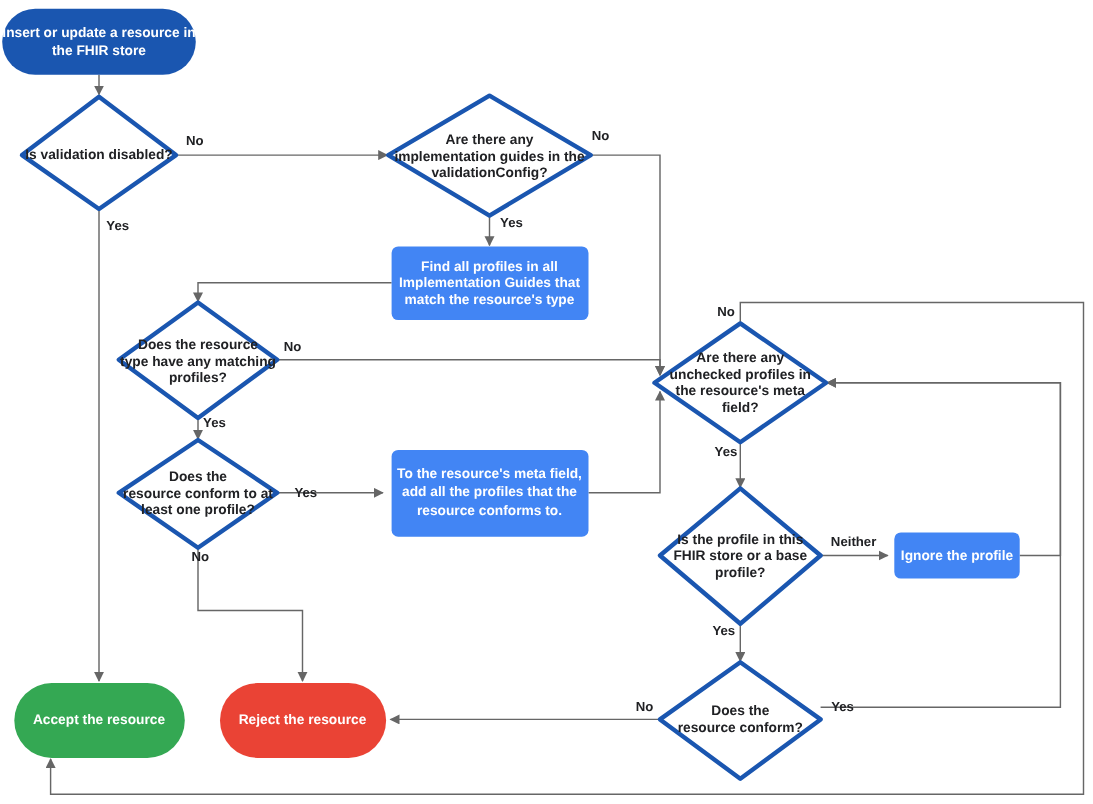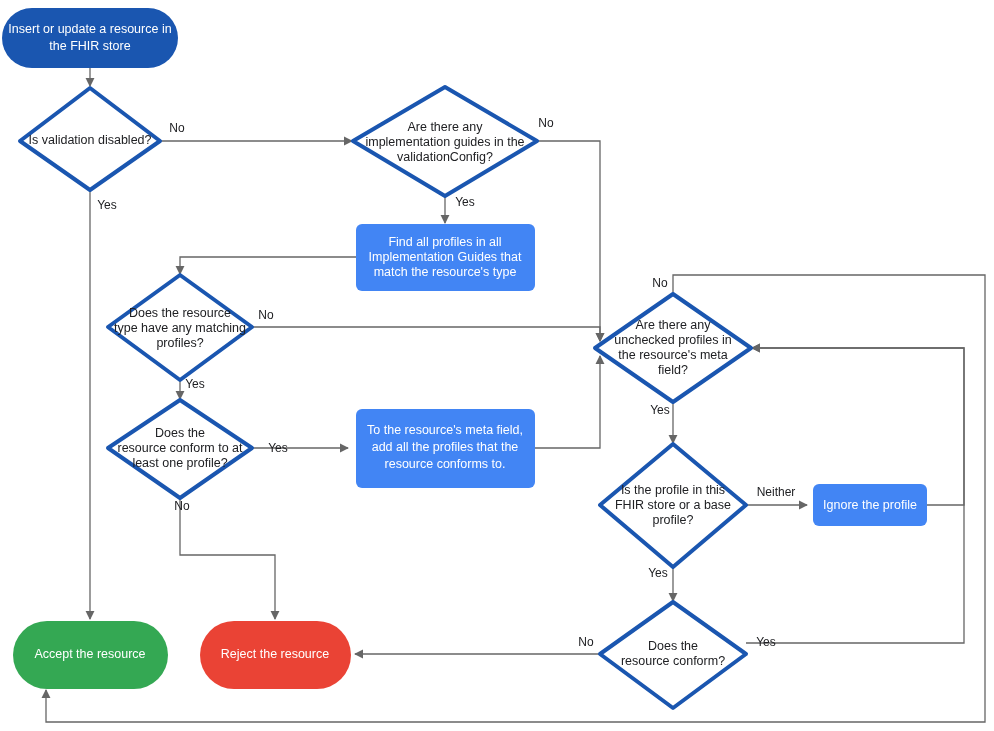--- a/index.html
+++ b/index.html
@@ -10,20 +10,21 @@
   body {
     width: 994px;
     height: 731px;
     font-family: "Liberation Sans", sans-serif;
     overflow: hidden;
   }
   #flowchart-root {
     position: relative;
     width: 994px;
     height: 731px;
+    font-weight: bold;
   }
   svg#diagram {
     display: block;
     width: 994px;
     height: 731px;
   }
   .node-label {
     font-family: "Liberation Sans", sans-serif;
     font-size: 12.5px;
     fill: #202124;

